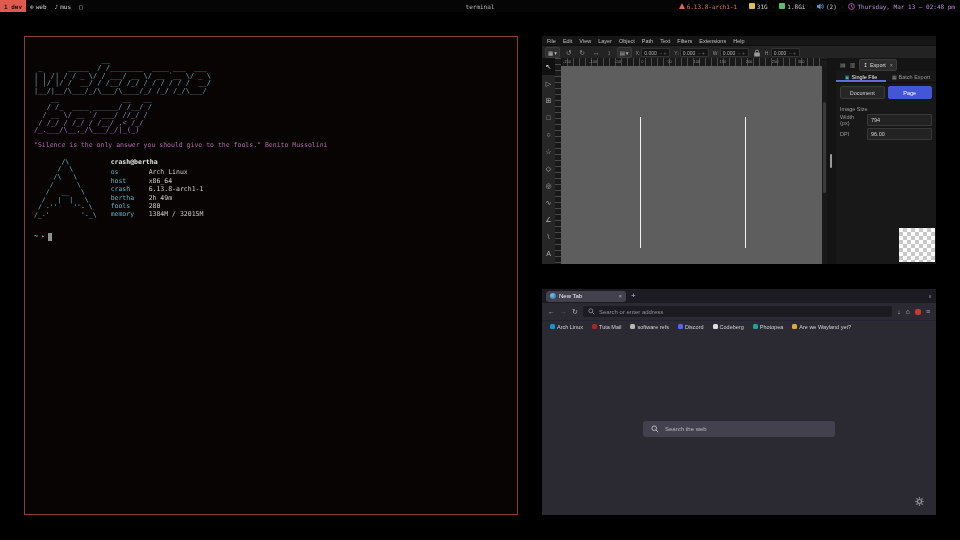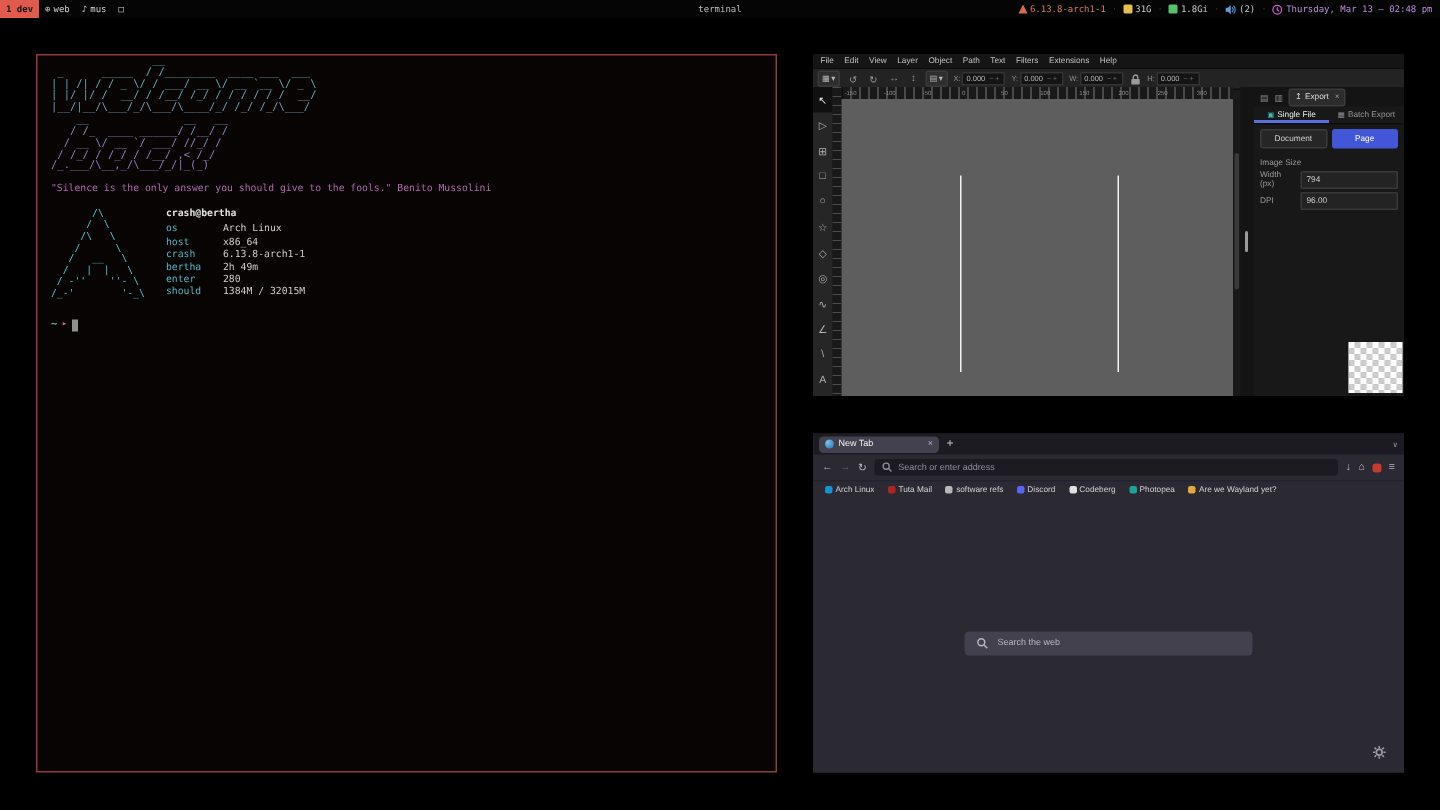--- a/index.html
+++ b/index.html
@@ -19,21 +19,21 @@
   .sep{color:#3c3c3c}
   .arch-tri{width:0;height:0;border-left:3px solid transparent;border-right:3px solid transparent;
             border-bottom:6px solid #d66a4f;display:inline-block}
   .sq{width:6px;height:6px;border-radius:1px;display:inline-block}
   .sq.disk{background:#e2c04c}.sq.ram{background:#58c06a}
   .st-kernel{color:#cf7a5a}.st-date{color:#b58fd6}
   .ico-svg{display:inline-block;vertical-align:middle}
 
   
   .term{position:absolute;left:24px;top:36px;width:494px;height:479px;background:#080404;
-        border:1px solid #8e3d36;box-sizing:border-box;padding:0 9px;
+        border:1px solid #8e3d36;box-sizing:border-box;padding:20px 9px;
         font:7px "DejaVu Sans Mono",monospace;line-height:1.12;color:#cfcfcf;overflow:hidden}
   .term pre{margin:0;font:inherit}
   .banner{font-weight:bold;background:linear-gradient(180deg,#62c0ae 0%,#7e9fc4 55%,#9d79cf 100%);
           -webkit-background-clip:text;background-clip:text;color:transparent}
   .quote{color:#b069ae;margin-top:7px;font-size:6.5px}
   .fetch{display:flex;gap:14px;margin-top:9px;font-size:6.5px;line-height:1.18}
   .flogo{color:#5fc0cf}
   .fuser{font-weight:bold;color:#e2e2e2;margin-bottom:2px}
   .frow{display:flex;line-height:1.3}
   .fkey{color:#56b6c2;width:38px}
@@ -227,26 +227,26 @@
             <span class="fkey">crash</span>
             <span class="fval">6.13.8-arch1-1</span>
           </div>
 
           <div class="frow">
             <span class="fkey">bertha</span>
             <span class="fval">2h 49m</span>
           </div>
 
           <div class="frow">
-            <span class="fkey">enter</span>
+            <span class="fkey">fools</span>
             <span class="fval">280</span>
           </div>
 
           <div class="frow">
-            <span class="fkey">should</span>
+            <span class="fkey">memory</span>
             <span class="fval">1384M / 32015M</span>
           </div>
 
       </div>
     </div>
   </div>
   <div class="promptline">
     <span class="p-tilde">~</span>
     <span class="p-arrow">▸</span>
     <span class="cursor"></span>

